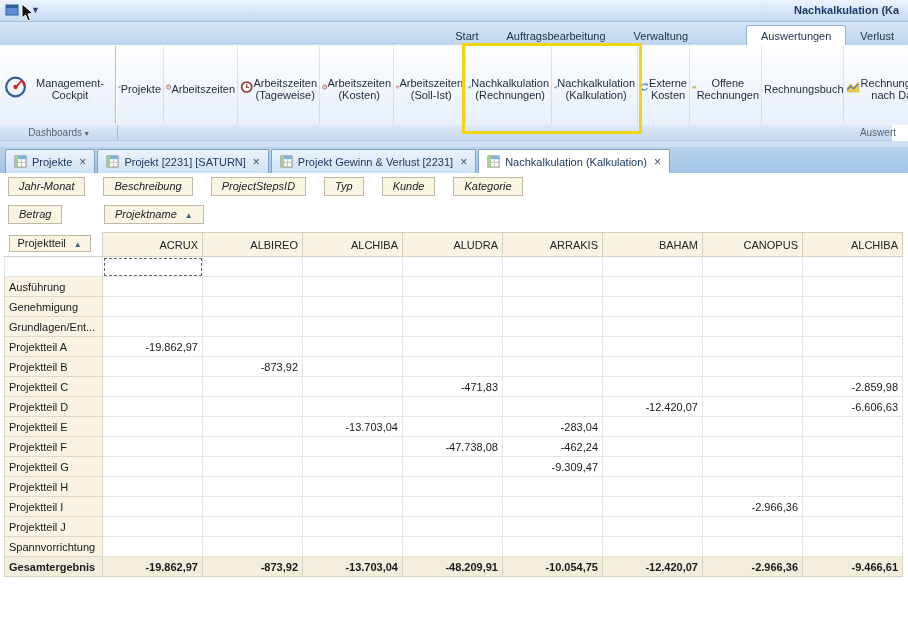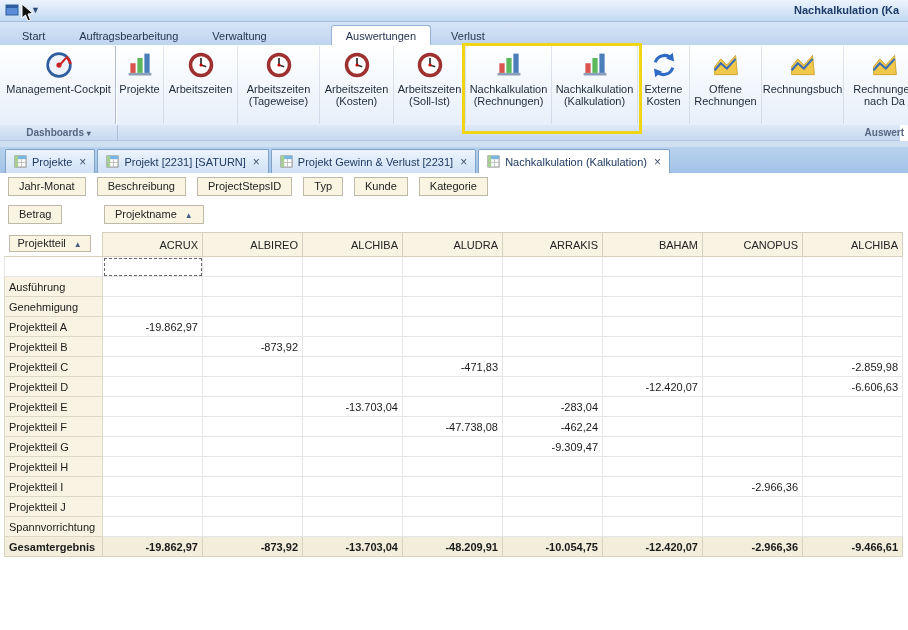--- a/index.html
+++ b/index.html
@@ -9,65 +9,65 @@
 
   
   .titlebar{position:absolute;top:0;left:0;right:0;height:22px;
     background:linear-gradient(#ecf4fd,#c2d9f2);border-bottom:1px solid #a3bfdd;}
   .qat{position:absolute;left:5px;top:3px;display:flex;align-items:center;gap:12px;}
   .qat .caret{font-size:9px;color:#2b4a72;}
   .win-title{position:absolute;left:794px;top:4px;font-weight:bold;color:#1c3a66;white-space:nowrap;}
 
   
   .tabrow{position:absolute;top:22px;left:0;right:0;height:23px;
-    background:linear-gradient(#d6e4f6,#bed5ef);display:flex;align-items:flex-end;padding-left:8px;gap:6px;}
+    background:linear-gradient(#d6e4f6,#bed5ef);display:flex;align-items:flex-end;padding-left:8px;justify-content:flex-end;}
   .rtab{padding:4px 14px 3px;color:#25354f;white-space:nowrap;cursor:default;}
   .rtab.active{background:#fff;border:1px solid #96b3d6;border-bottom:none;border-radius:3px 3px 0 0;margin-left:44px;}
 
   
   .ribbon{position:absolute;top:45px;left:0;right:0;height:80px;
     background:linear-gradient(#ffffff,#e7effa);display:flex;align-items:stretch;padding:1px 0 1px 2px;overflow:hidden;}
-  .rbtn{display:flex;flex-direction:column;align-items:center;justify-content:flex-start;
+  .rbtn{display:flex;flex-direction:row;align-items:center;justify-content:flex-start;
     padding:5px 2px 2px;border-right:1px solid rgba(150,165,190,.28);flex:0 0 auto;}
   .rbtn .rlbl{margin-top:4px;text-align:center;line-height:12px;color:#1e2a3a;white-space:normal;}
   .rbtn.group-end{border-right:1px solid #aebfd6;box-shadow:1px 0 0 #fff;}
   .rbtn:nth-child(1){width:114px;}
   .rbtn:nth-child(2){width:48px;}
   .rbtn:nth-child(3){width:74px;}
   .rbtn:nth-child(4){width:82px;}
   .rbtn:nth-child(5){width:74px;}
   .rbtn:nth-child(6){width:72px;}
   .rbtn:nth-child(7){width:86px;}
   .rbtn:nth-child(8){width:86px;}
   .rbtn:nth-child(9){width:52px;}
   .rbtn:nth-child(10){width:72px;}
   .rbtn:nth-child(11){width:82px;}
   .rbtn:nth-child(12){width:82px;}
 
   
-  .ribbon-footer{position:absolute;top:125px;left:0;right:8px;height:16px;
-    background:linear-gradient(#dde9f7,#c6d9ef);color:#54677f;font-size:10px;border-bottom:1px solid #b6c8e0;font-weight:bold;}
+  .ribbon-footer{position:absolute;top:125px;left:0;right:16px;height:16px;
+    background:linear-gradient(#dde9f7,#c6d9ef);color:#54677f;font-size:10px;border-bottom:1px solid #b6c8e0;}
   .rf-left{position:absolute;left:0;top:0;width:118px;height:100%;text-align:center;
     border-right:1px solid #aebfd6;line-height:15px;}
   .rf-left .caret{font-size:8px;}
   .rf-right{position:absolute;right:-4px;top:0;line-height:15px;white-space:nowrap;}
   .gaprow{position:absolute;top:141px;left:0;right:0;height:6px;background:#cfe0f3;}
 
   
   .docbar{position:absolute;top:147px;left:0;right:0;height:26px;
     background:linear-gradient(#b9d2ee,#a2c3e7);display:flex;align-items:flex-end;padding-left:5px;gap:2px;}
   .dtab{display:flex;align-items:center;gap:5px;height:24px;padding:0 8px;
     border:1px solid #7fa2c8;border-bottom:none;border-radius:2px 2px 0 0;
     background:linear-gradient(#ecf4fd,#cfe1f5);color:#1e3a61;white-space:nowrap;}
   .dtab.active{background:#fff;}
   .dtab .close{color:#44506b;font-size:12px;line-height:10px;margin-left:2px;}
 
   
   .content{position:absolute;top:173px;left:0;right:0;bottom:0;background:#fff;}
-  .chips{position:absolute;display:flex;gap:11px;}
+  .chips{position:absolute;display:flex;gap:18px;font-style:italic;}
   #filter-row{top:4px;left:8px;}
   #data-field{top:32px;left:8px;}
   #col-field{top:32px;left:104px;}
   .chip{background:#faf5e3;border:1px solid #bfbaa8;padding:2px 10px 3px;color:#222;white-space:nowrap;}
   .sortglyph{font-size:8px;color:#445e84;margin-left:8px;}
 
   
   #pivot{position:absolute;top:59px;left:4px;border-collapse:collapse;table-layout:fixed;}
   #pivot col.lblcol{width:98px;}
   #pivot col.datacol{width:100px;}
@@ -369,20 +369,31 @@
             <td class="cell"></td>
             <td class="cell"></td>
             <td class="cell"></td>
             <td class="cell"></td>
             <td class="cell"></td>
             <td class="cell"></td>
             <td class="cell"></td>
             <td class="cell"></td>
           </tr>
           <tr class="">
+            <th class="rowhdr">Grundlagen/Ent...</th>
+            <td class="cell"></td>
+            <td class="cell"></td>
+            <td class="cell"></td>
+            <td class="cell"></td>
+            <td class="cell"></td>
+            <td class="cell"></td>
+            <td class="cell"></td>
+            <td class="cell"></td>
+          </tr>
+          <tr class="">
             <th class="rowhdr">Projektteil A</th>
             <td class="cell">-19.862,97</td>
             <td class="cell"></td>
             <td class="cell"></td>
             <td class="cell"></td>
             <td class="cell"></td>
             <td class="cell"></td>
             <td class="cell"></td>
             <td class="cell"></td>
           </tr>

